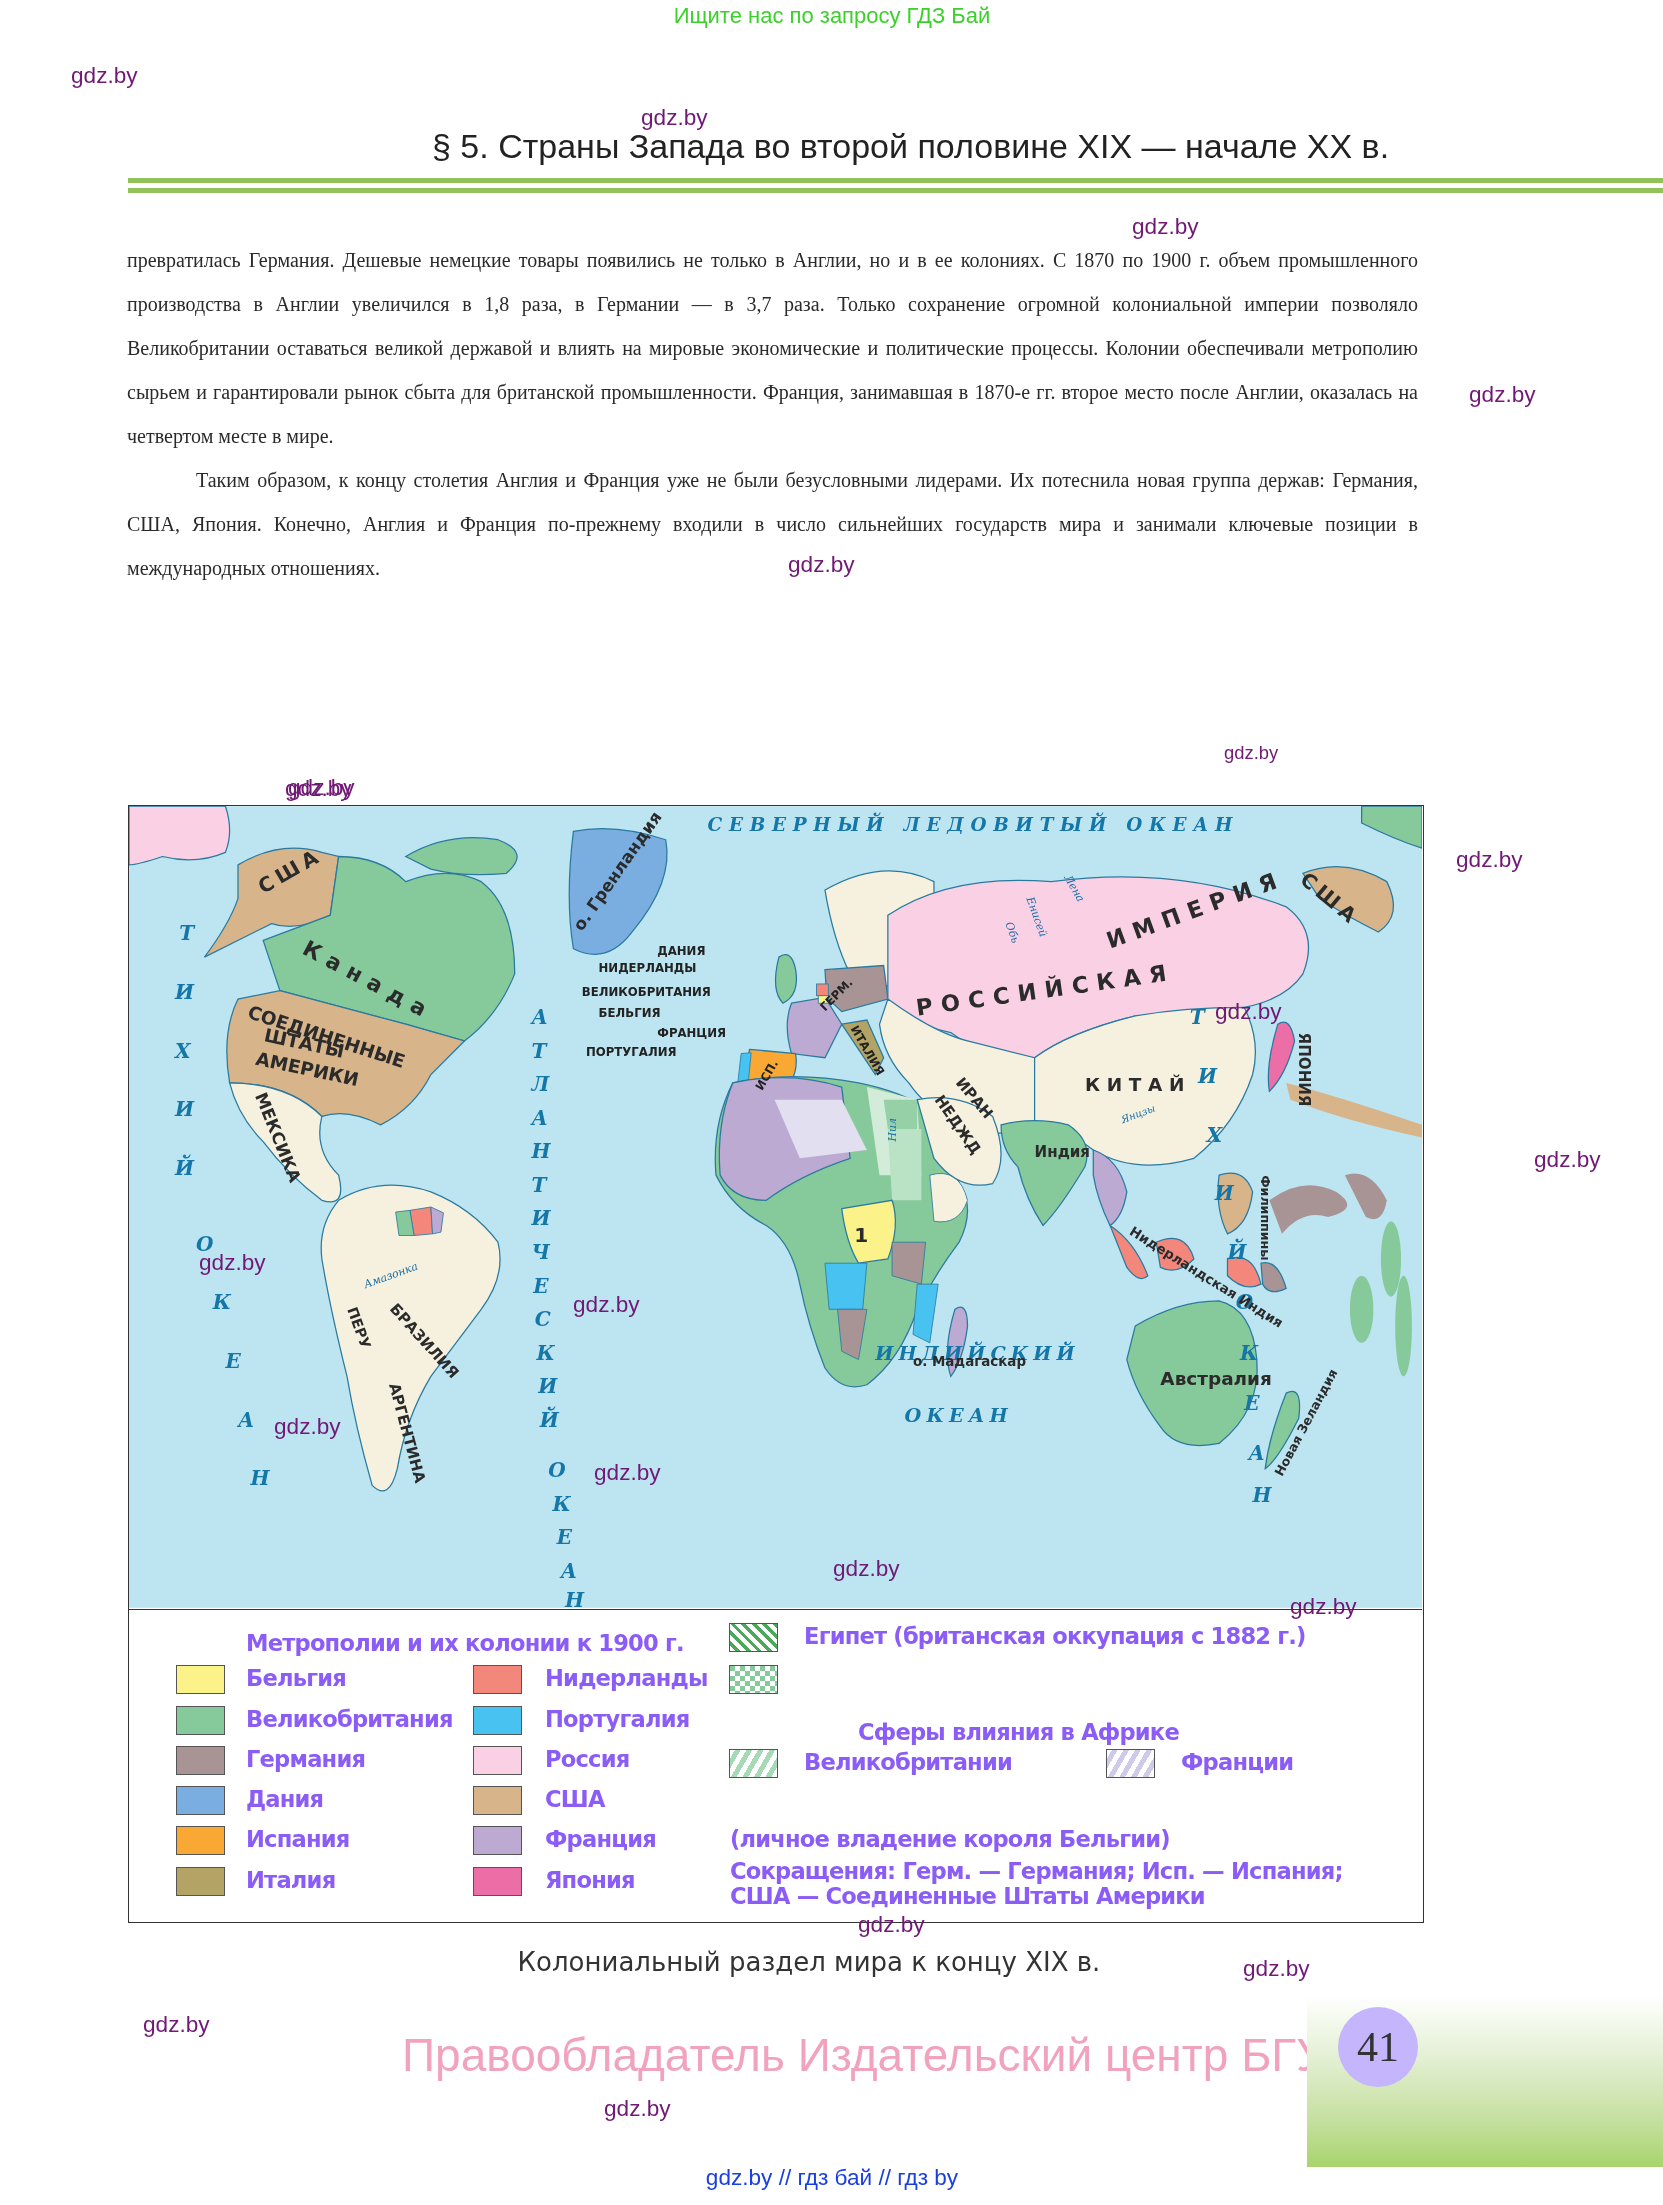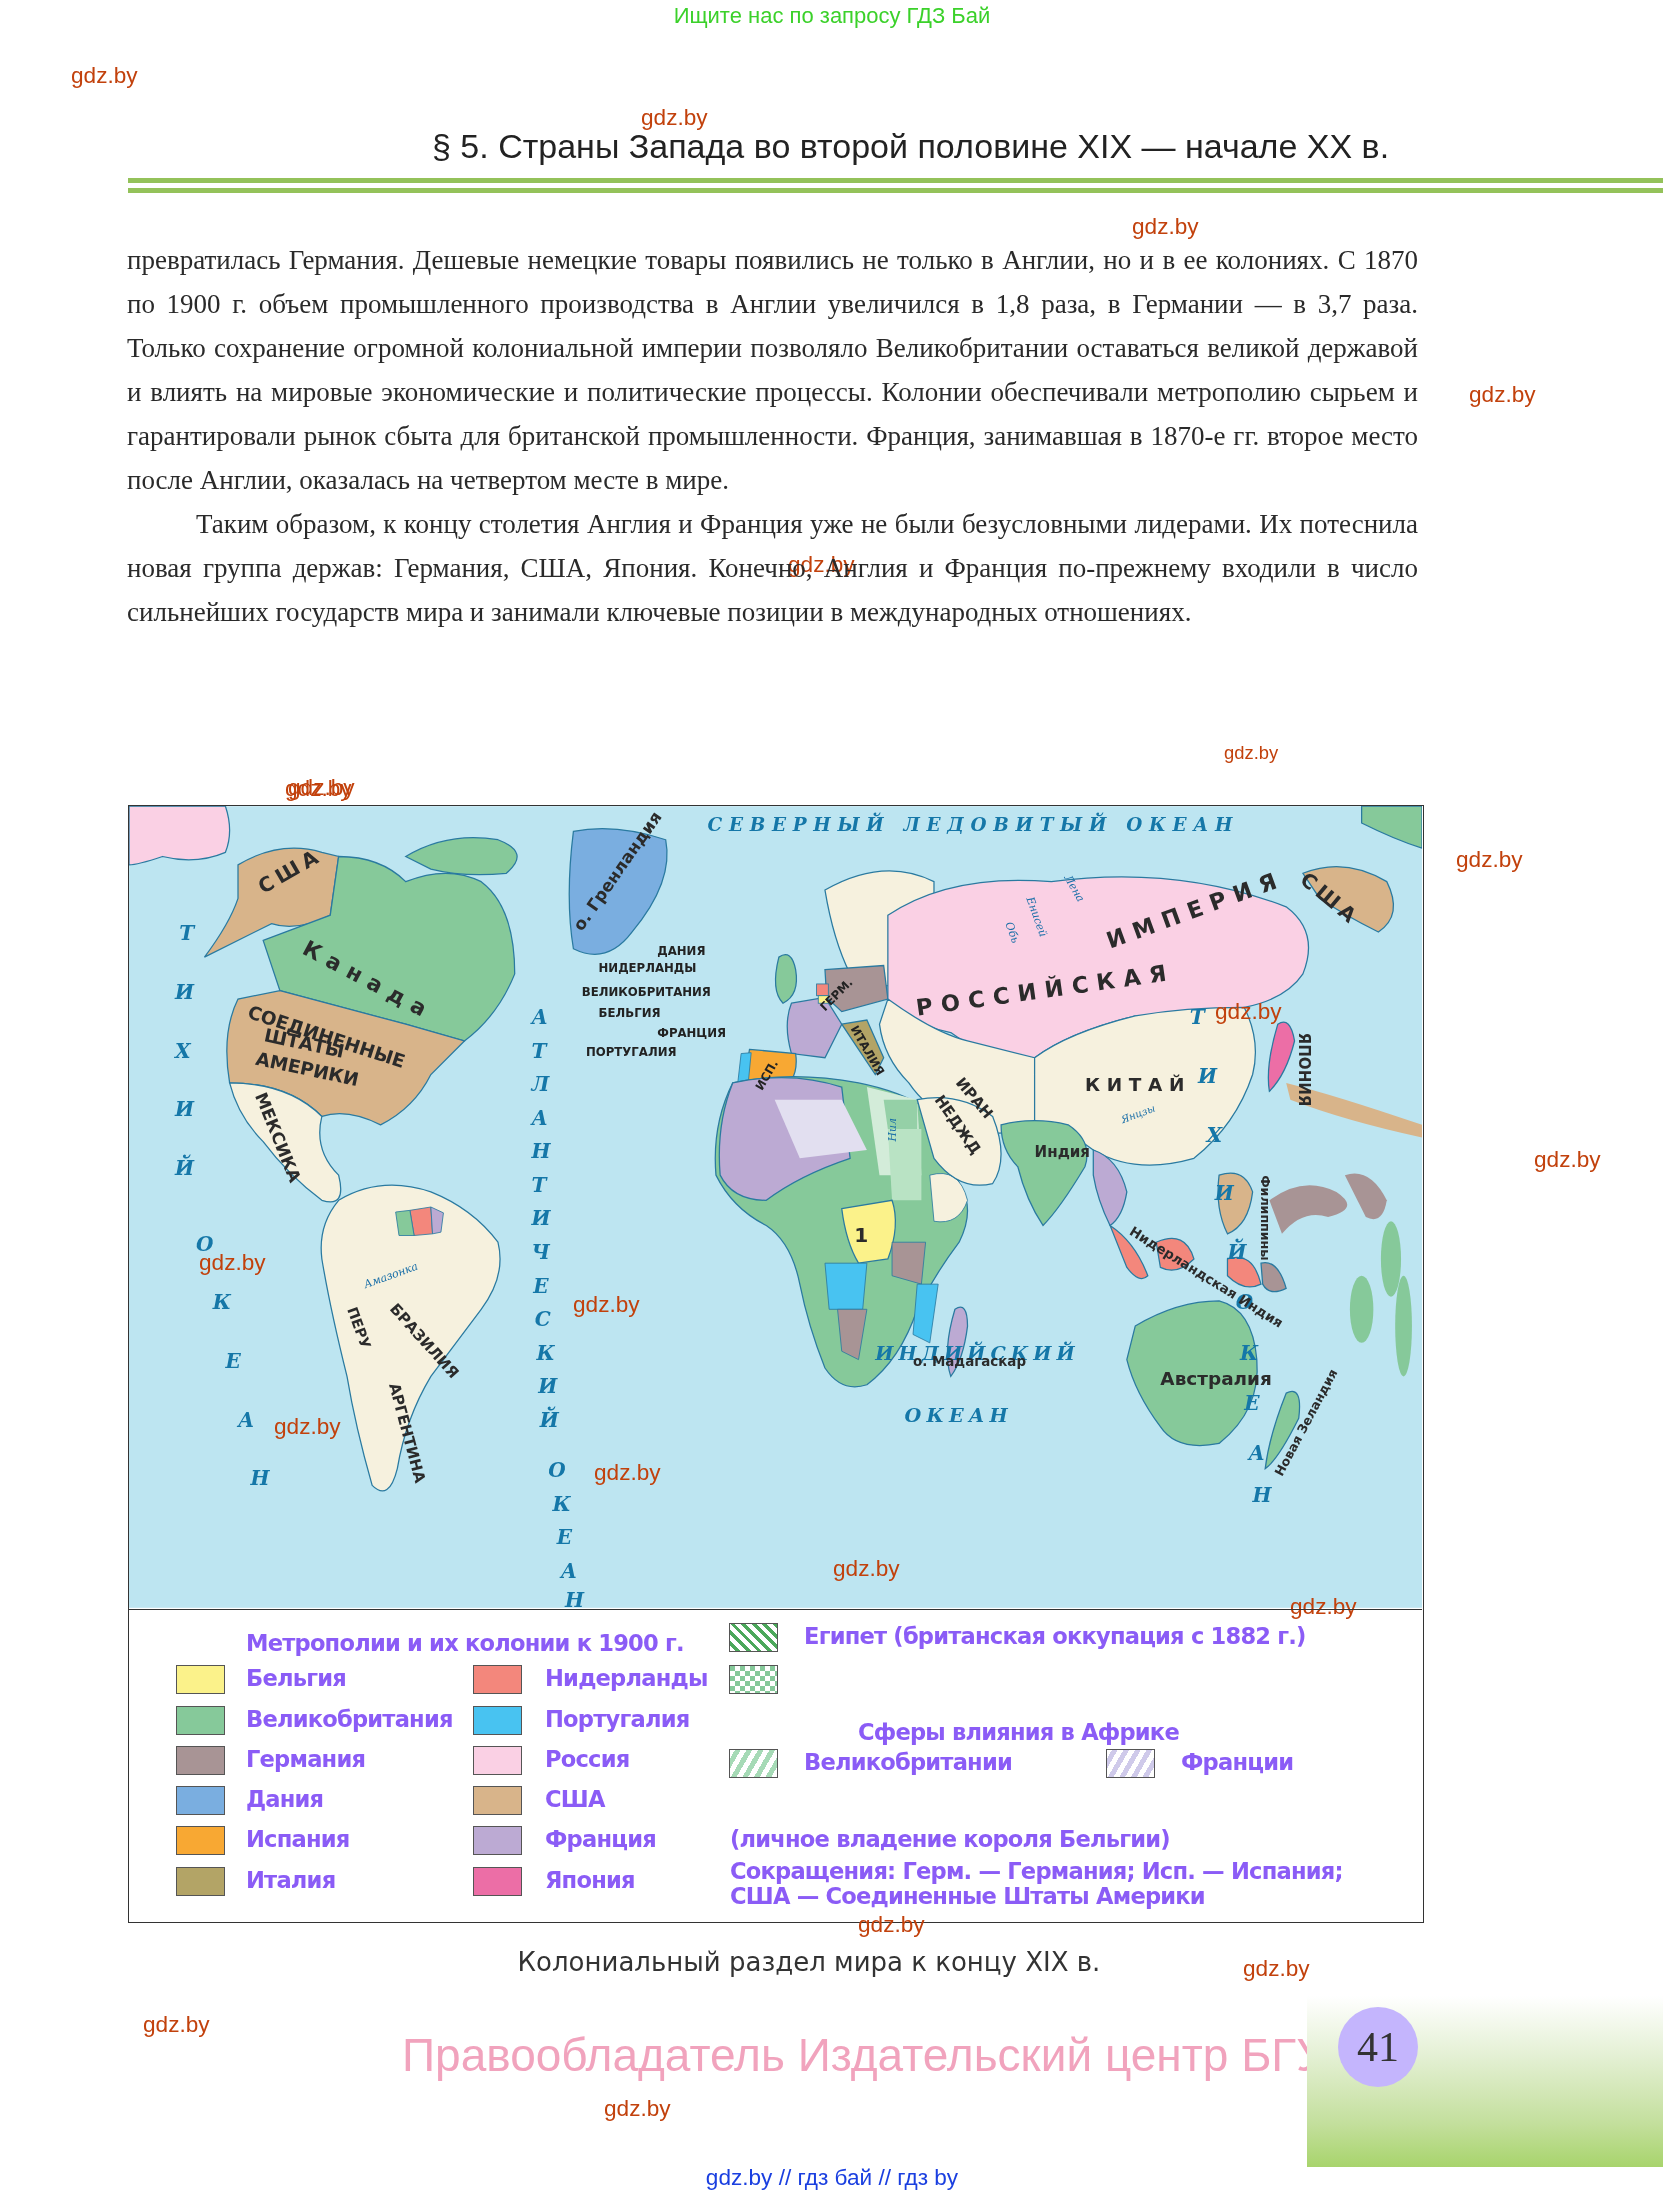--- a/index.html
+++ b/index.html
@@ -1,22 +1,22 @@
 <!DOCTYPE html>
 <html style="font-size:13.4px"><head>
 <meta charset="utf-8">
 <style>
   html,body{margin:0;padding:0;background:#fff;}
   body{width:1664px;height:2205px;position:relative;overflow:hidden;font-family:"DejaVu Serif",serif;color:#222;}
   .abs{position:absolute;}
   .topbanner{left:0;width:1664px;top:3.4px;text-align:center;color:#3bd12a;font-family:"Liberation Sans",sans-serif;font-size:22px;}
-  .wm{font-family:"Liberation Sans",sans-serif;font-size:22.6px;color:#c2410c;}
+  .wm{font-family:"Liberation Sans",sans-serif;font-size:22.6px;color:#701a75;}
   .header-title{left:432px;top:127px;font-family:"Liberation Sans",sans-serif;font-size:34px;color:#222;white-space:nowrap;}
   .rule{left:128px;width:1535px;height:5px;background:#94c25a;}
-  .body-text{left:127px;width:1291px;font-family:"Liberation Serif",serif;font-size:27px;line-height:44px;text-align:justify;color:#2a2a2a;}
+  .body-text{left:127px;width:1291px;font-family:"Liberation Serif",serif;font-size:20px;line-height:44px;text-align:justify;color:#2a2a2a;}
   .body-text p{margin:0;}
   .body-text p.indent{text-indent:69px;}
   .map-frame{left:128px;top:805px;width:1296px;height:1118px;border:1.7px solid #333;box-sizing:border-box;background:#fff;}
   .map-svg{position:absolute;left:0;top:0;width:1293px;height:802px;display:block;}
   .legend{position:absolute;left:0;top:803px;width:1293px;height:311px;border-top:1.7px solid #333;font-family:"DejaVu Sans",sans-serif;font-weight:bold;color:#8b5cf6;font-size:22.6px;}
   .legend .lg{position:absolute;white-space:nowrap;letter-spacing:-0.8px;}
   .sw{position:absolute;width:49px;height:29px;border:0.8px solid #555;box-sizing:border-box;}
   .caption{left:0;width:1618px;top:1947px;text-align:center;font-family:"DejaVu Sans",sans-serif;font-size:26px;color:#333;}
   .green-panel{left:1307px;top:1996px;width:356px;height:171px;background:linear-gradient(#ffffff,#e4f0d4 35%,#c3df9c 75%,#a8d46c);}
   .pagenum{left:1338px;top:2007px;width:80px;height:80px;border-radius:50%;background:#c4b5fd;text-align:center;line-height:80px;font-family:"Liberation Serif",serif;font-size:42px;color:#333;}

